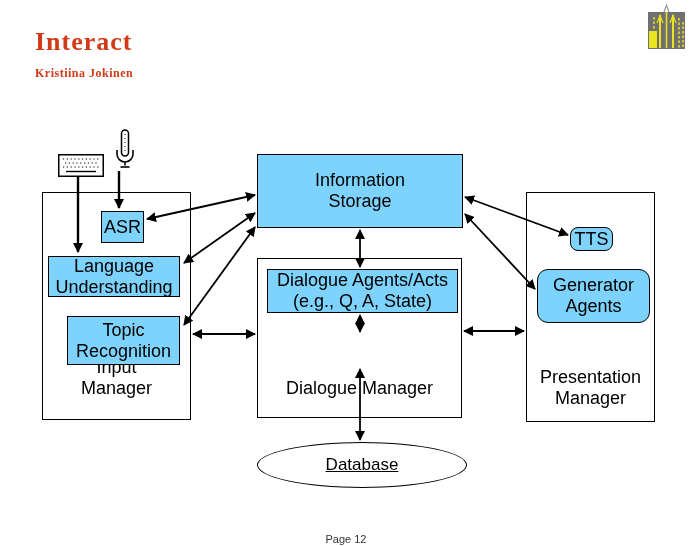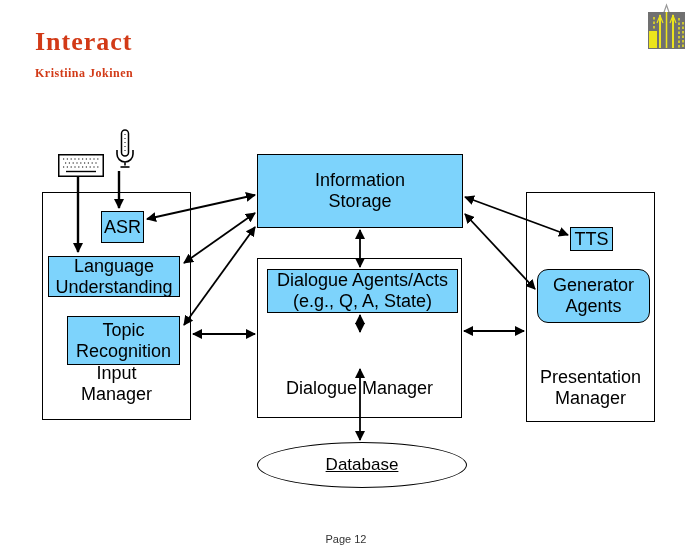--- a/index.html
+++ b/index.html
@@ -79,42 +79,42 @@
 
   <svg class="icon-svg" style="left:112px; top:129px;" width="26" height="42" viewBox="0 0 26 42">
     <rect x="9.5" y="1" width="7" height="26" rx="3.5" fill="#fff" stroke="#000" stroke-width="1.5"></rect>
     <line x1="13" y1="5" x2="13" y2="23" stroke="#000" stroke-width="1" stroke-dasharray="1 3"></line>
     <path d="M5 21 v4 a8 8 0 0 0 16 0 v-4" fill="none" stroke="#000" stroke-width="1.6"></path>
     <line x1="13" y1="33.5" x2="13" y2="36.5" stroke="#000" stroke-width="1.6"></line>
     <line x1="8.5" y1="38" x2="17.5" y2="38" stroke="#000" stroke-width="1.6"></line>
   </svg>
 
   <div class="outer-box" style="left:42px; top:192px; width:149px; height:228px;">
-    <div class="outer-label" style="bottom:14px;">Input
+    <div class="outer-label" style="bottom:20px;">Input
 Manager</div>
   </div>
   <div class="box small-box" style="left:101px; top:211px; width:43px; height:32px;">ASR</div>
   <div class="box" style="left:48px; top:256px; width:132px; height:41px;">Language
 Understanding</div>
   <div class="box" style="left:67px; top:316px; width:113px; height:49px;">Topic
 Recognition</div>
 
   <div class="box" style="left:257px; top:154px; width:206px; height:74px;">Information
 Storage</div>
   <div class="outer-box" style="left:257px; top:258px; width:205px; height:160px;">
     <div class="outer-label" style="bottom:18px;">Dialogue Manager</div>
   </div>
   <div class="box" style="left:267px; top:269px; width:191px; height:44px;">Dialogue Agents/Acts
 (e.g., Q, A, State)</div>
 
   <div class="outer-box" style="left:526px; top:192px; width:129px; height:230px;">
     <div class="outer-label" style="bottom:12px;">Presentation
 Manager</div>
   </div>
-  <div class="box small-box" style="left:570px; top:227px; width:43px; height:24px;">TTS</div>
+  <div class="box small-box" style="left:570px; top:227px; width:43px; height:24px;border-radius:8px;">TTS</div>
   <div class="box" style="left:537px; top:269px; width:113px; height:54px;border-radius:11px;">Generator
 Agents</div>
 
   <div class="ellipse" style="left:257px; top:442px; width:210px; height:46px;">Database</div>
 
   <div id="page-label">Page 12</div>
 
   <svg id="arrow-layer" width="692" height="546" viewBox="0 0 692 546">
     <defs>
       <marker id="ah" viewBox="0 0 10 10" refX="9" refY="5" markerWidth="10" markerHeight="10" markerUnits="userSpaceOnUse" orient="auto-start-reverse">

